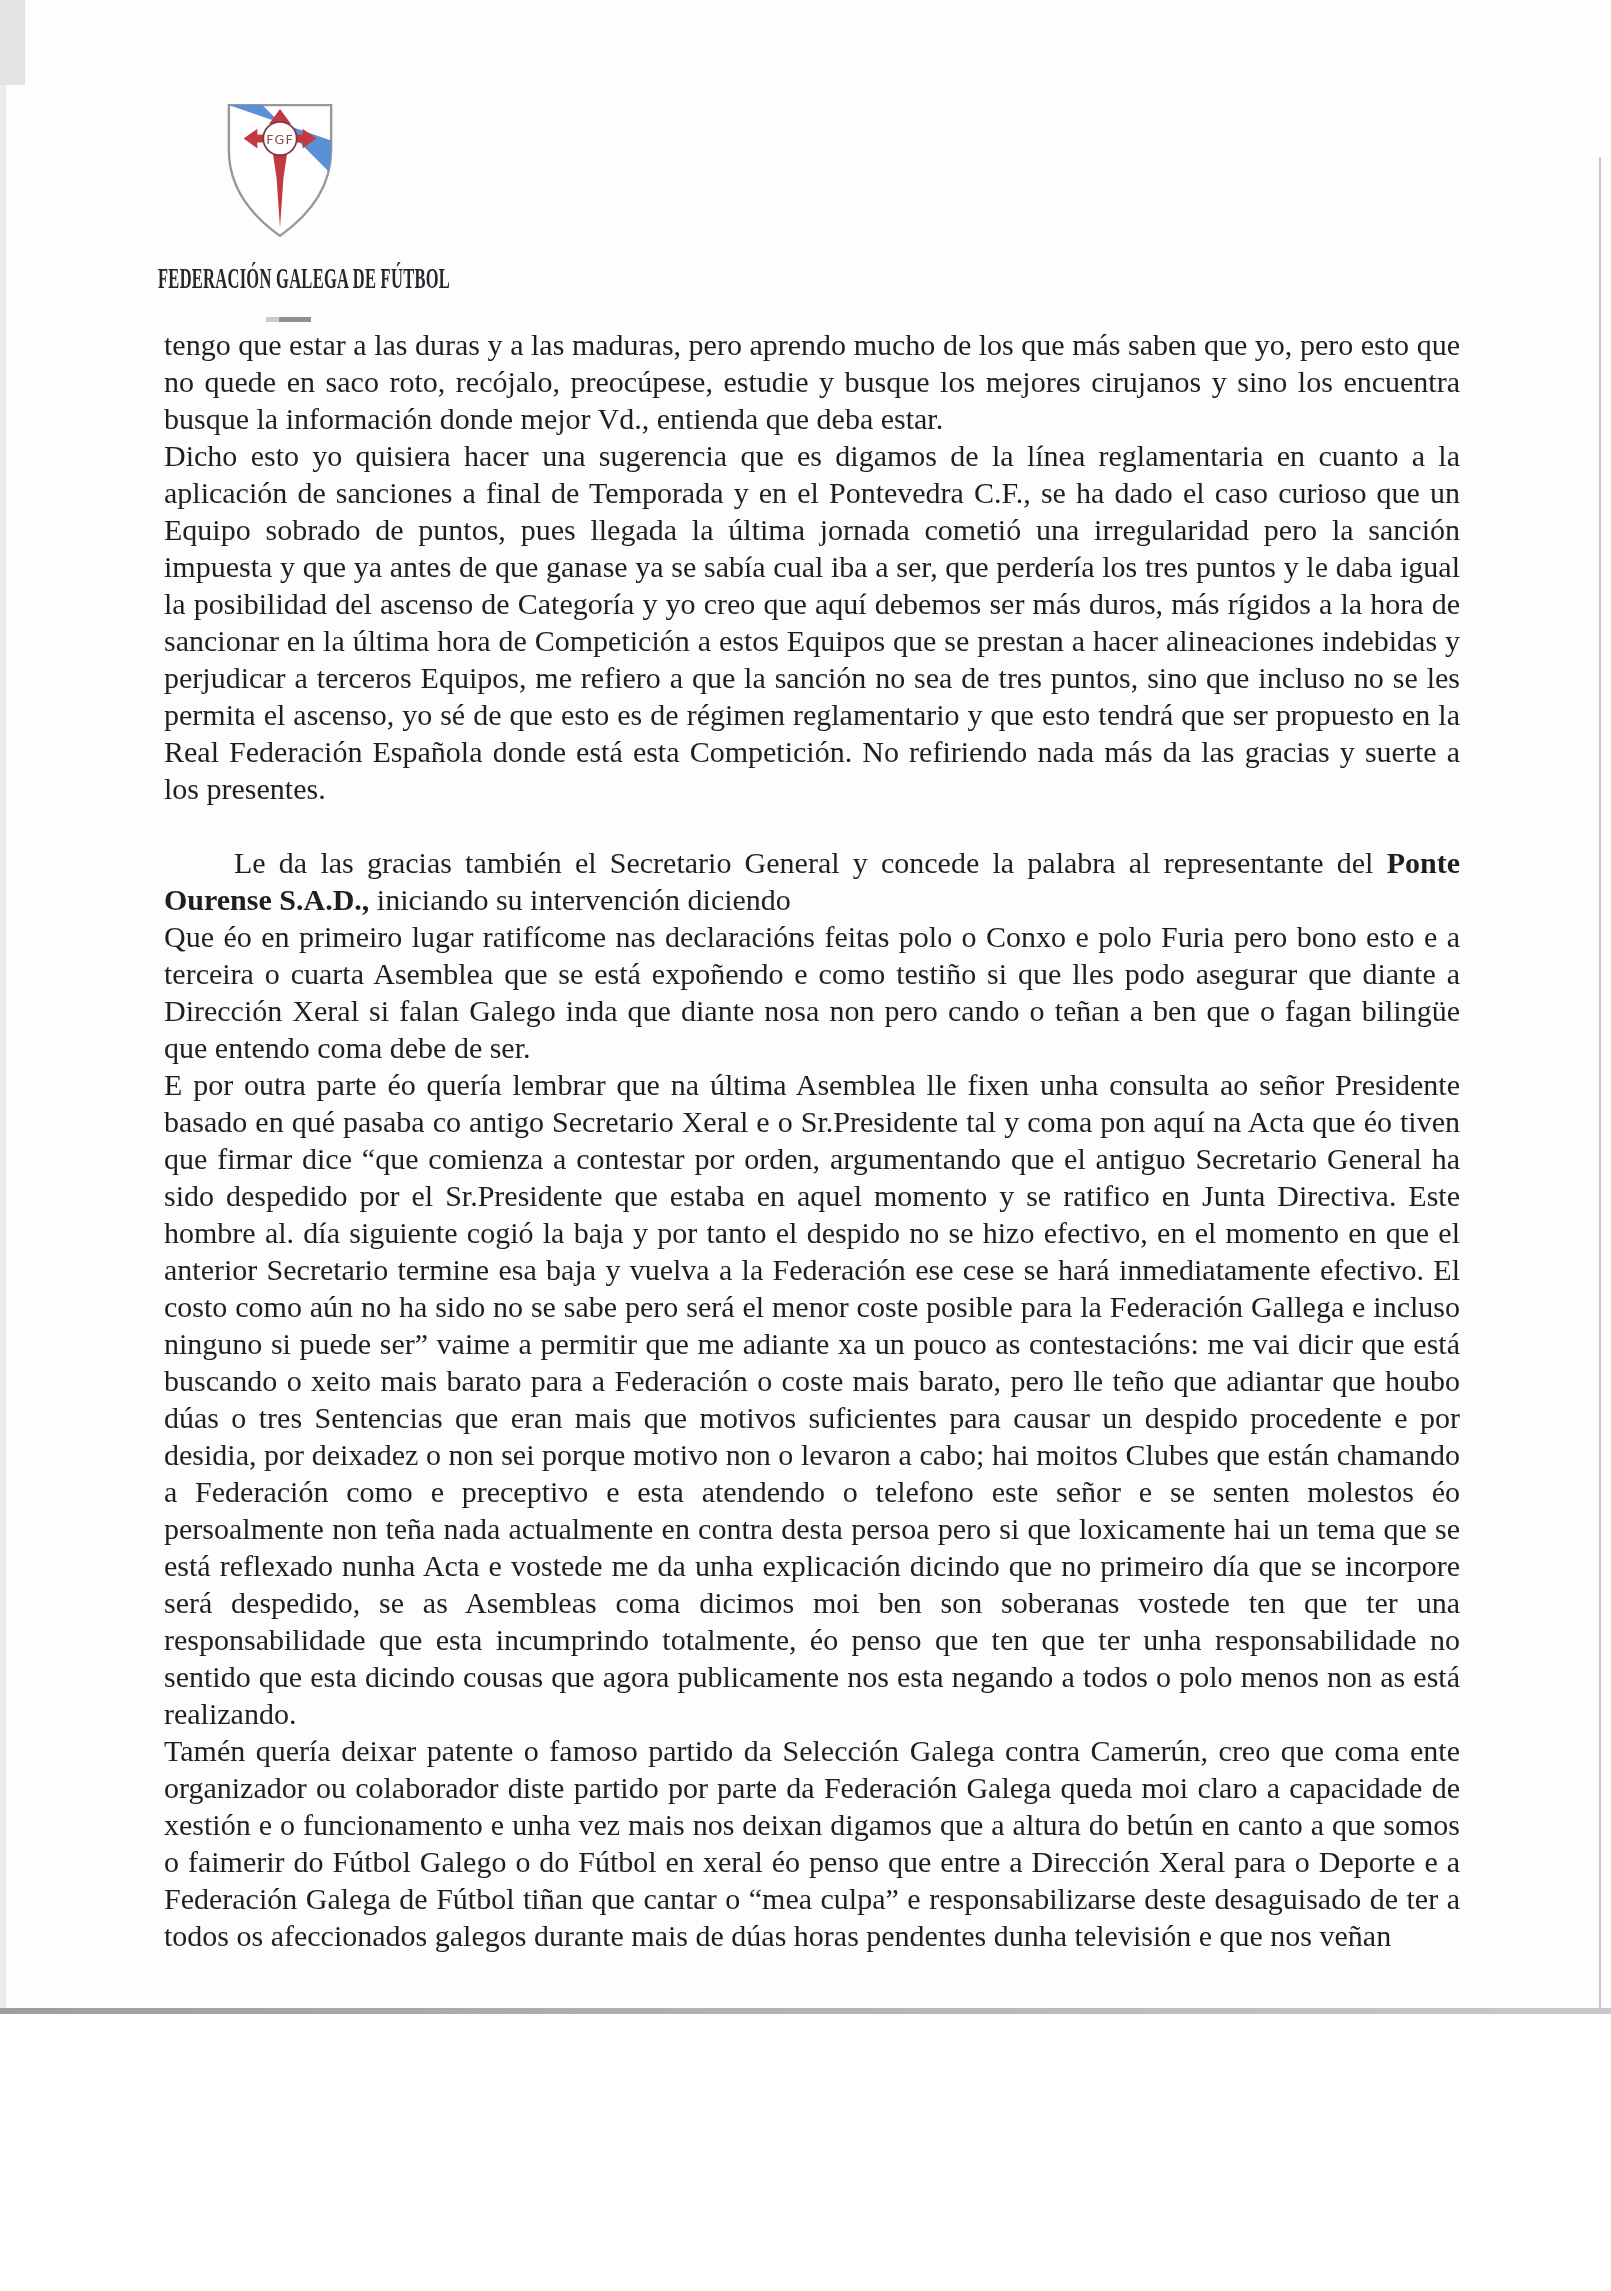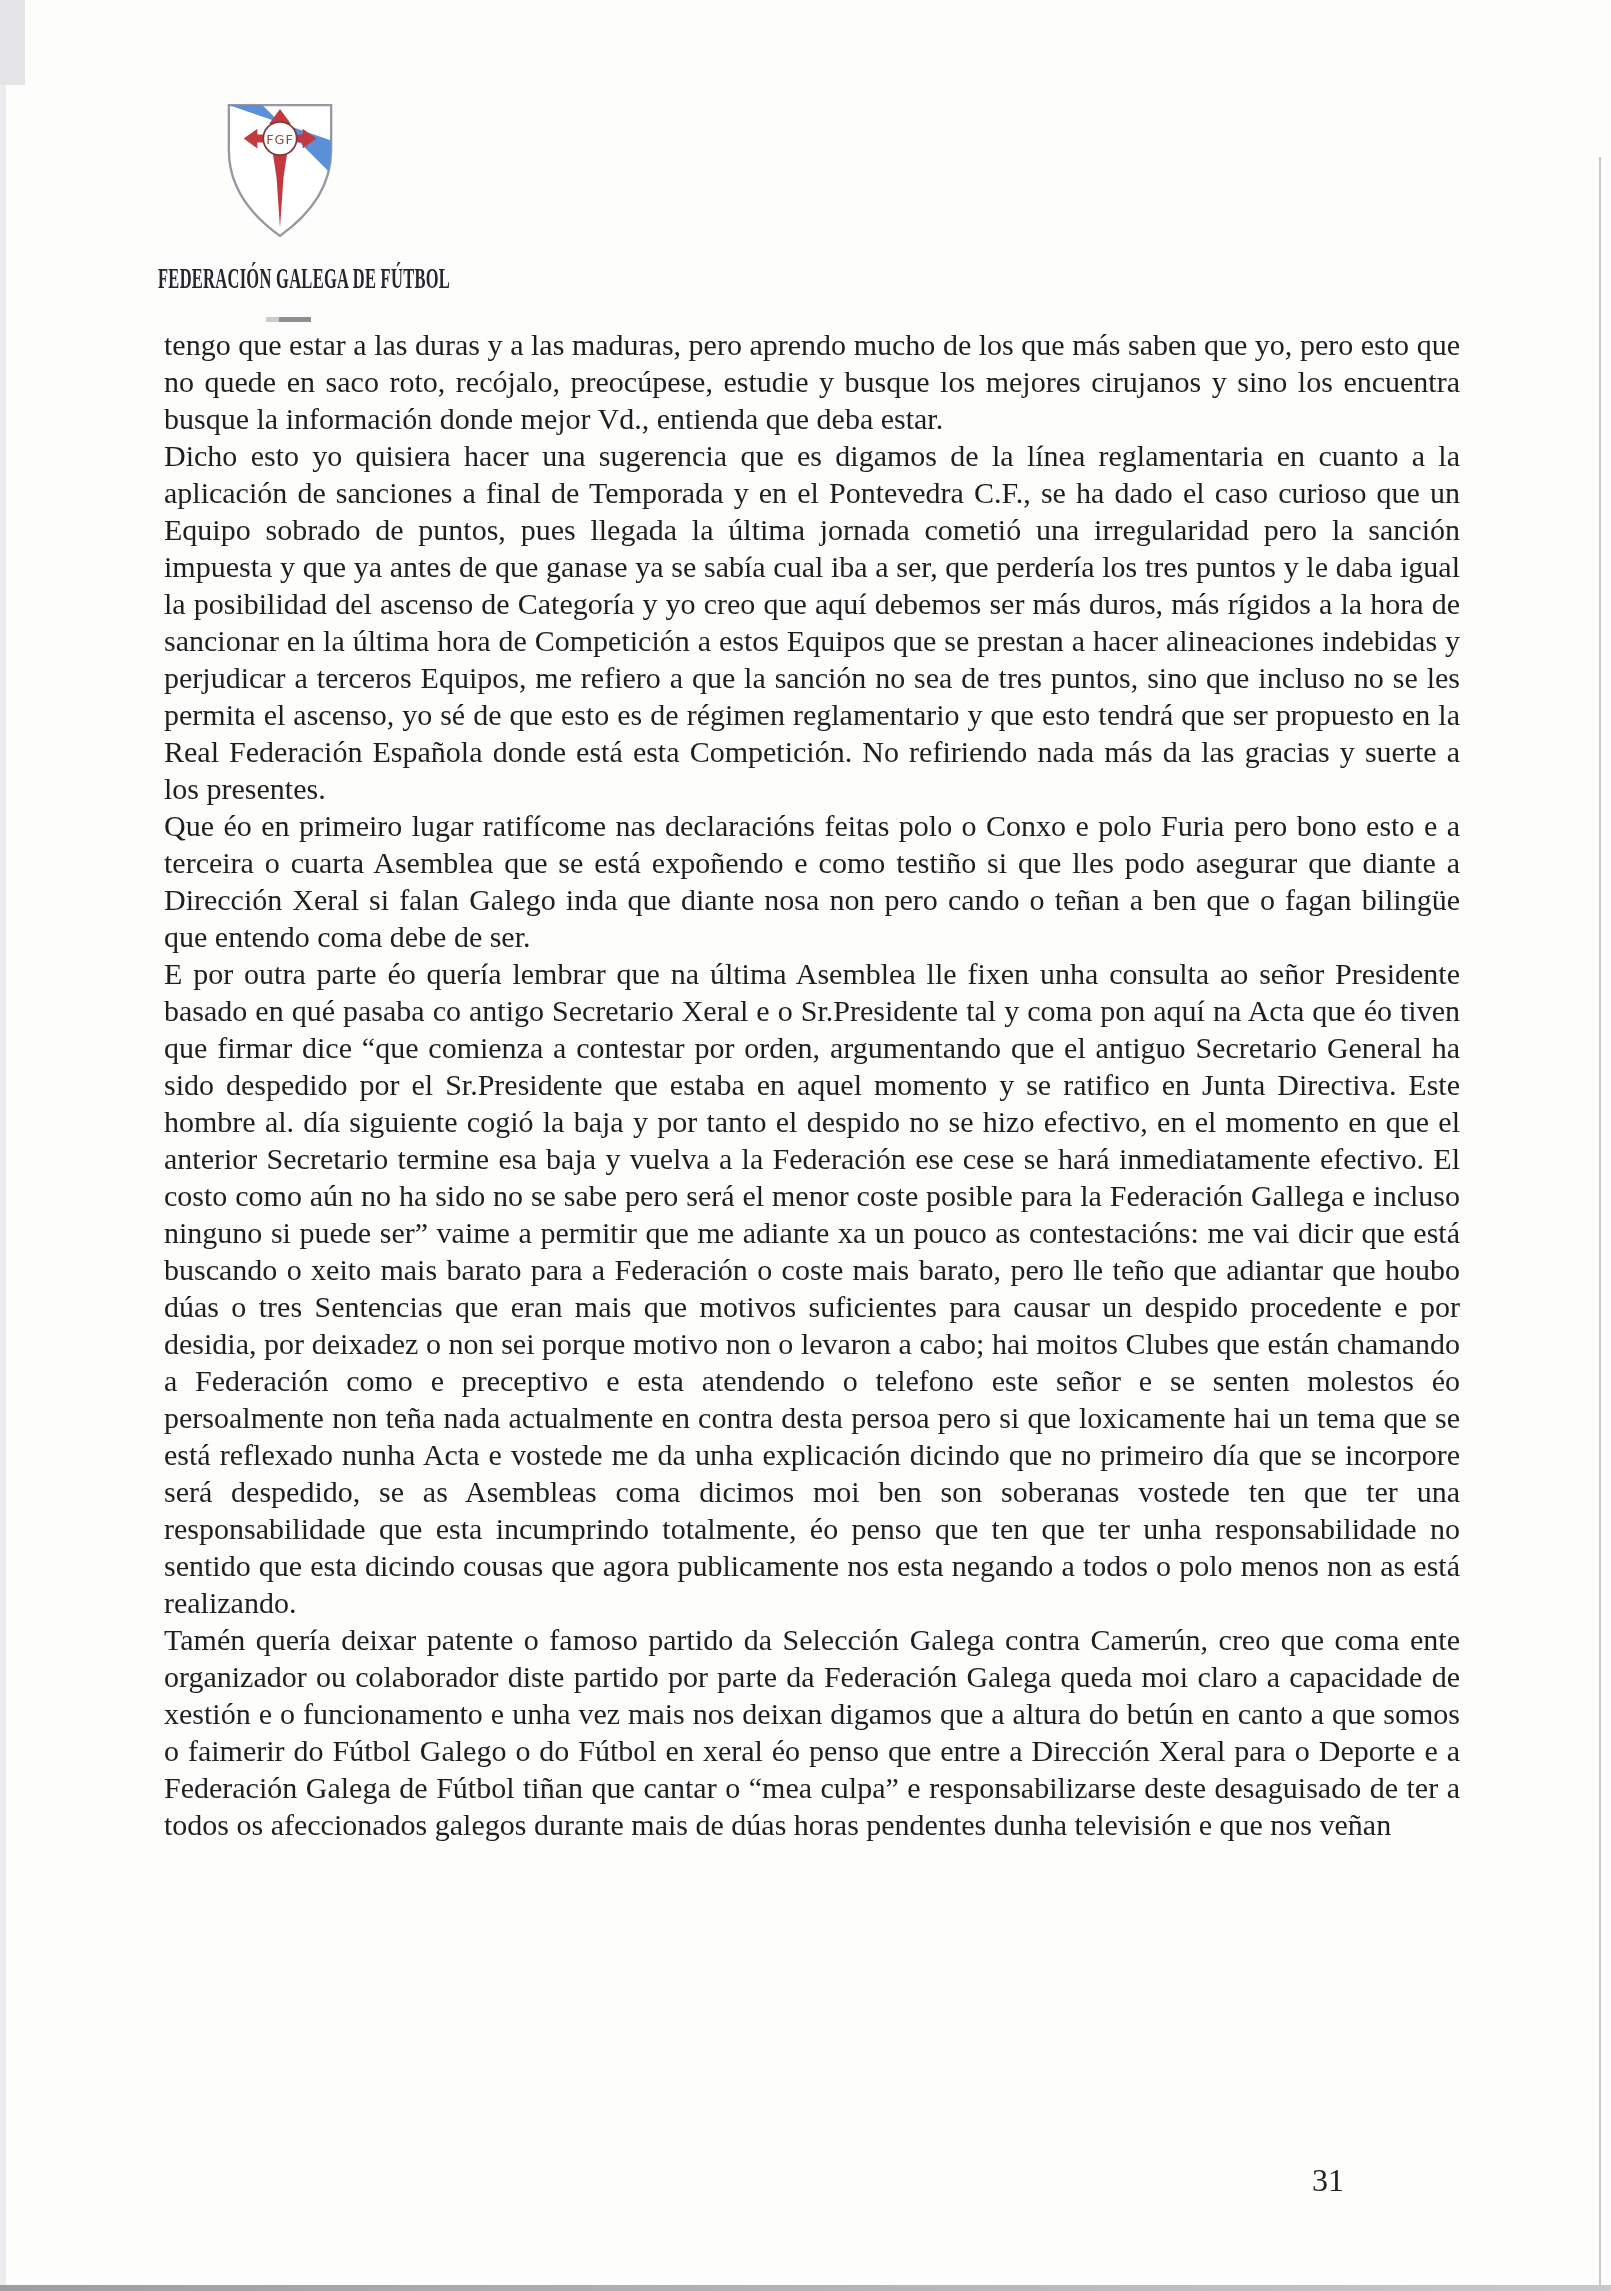--- a/index.html
+++ b/index.html
@@ -1,18 +1,18 @@
 <!DOCTYPE html>
 <html><head>
 <meta charset="utf-8">
 <style>
   html,body{margin:0;padding:0;background:#ffffff;}
   .page{
     position:relative;
-    width:1612px;height:2291px;
+    width:1612px;height:2014px;
     background:#fdfdfc;
     overflow:hidden;
     font-family:"Liberation Serif","DejaVu Serif",serif;
     color:#212121;
   }
   
   .edge-left{position:absolute;left:0;top:0;bottom:0;width:5.8px;background:#ececee;}
   .corner-top-left{position:absolute;left:0;top:0;width:25px;height:85px;background:#e4e4e7;}
   .edge-right{position:absolute;right:10.7px;top:157px;bottom:5.8px;width:1.9px;background:#c6c6cd;}
   .edge-bottom{position:absolute;left:0;right:0;bottom:0;height:5.8px;
@@ -75,20 +75,21 @@
       <text x="60" y="45.5" text-anchor="middle" font-size="13" letter-spacing="1" fill="#8a4a4e" font-family="DejaVu Sans, sans-serif">FGF</text>
     </svg>
   </div>
 
   <div class="org-name">FEDERACIÓN GALEGA DE FÚTBOL</div>
   <div class="header-dash"></div>
 
   <main class="body-text">
     <p class="para">tengo que estar a las duras y a las maduras, pero aprendo mucho de los que más saben que yo, pero esto que no quede en saco roto, recójalo, preocúpese, estudie y busque los mejores cirujanos y sino los encuentra busque la información donde mejor Vd., entienda que deba estar.</p>
     <p class="para">Dicho esto yo quisiera hacer una sugerencia que es digamos de la línea reglamentaria en cuanto a la aplicación de sanciones a final de Temporada y en el Pontevedra C.F., se ha dado el caso curioso que un Equipo sobrado de puntos, pues llegada la última jornada cometió una irregularidad pero la sanción impuesta y que ya antes de que ganase ya se sabía cual iba a ser, que perdería los tres puntos y le daba igual la posibilidad del ascenso de Categoría y yo creo que aquí debemos ser más duros, más rígidos a la hora de sancionar en la última hora de Competición a estos Equipos que se prestan a hacer alineaciones indebidas y perjudicar a terceros Equipos, me refiero a que la sanción no sea de tres puntos, sino que incluso no se les permita el ascenso, yo sé de que esto es de régimen reglamentario y que esto tendrá que ser propuesto en la Real Federación Española donde está esta Competición. No refiriendo nada más da las gracias y suerte a los presentes.</p>
+    <p class="para para-spaced para-indent"><span>Le da las gracias también el Secretario General y concede la palabra al representante del </span><b>Ponte Ourense S.A.D.,</b><span> iniciando su intervención diciendo</span></p>
     <p class="para">Que éo en primeiro lugar ratifícome nas declaracións feitas polo o Conxo e polo Furia pero bono esto e a terceira o cuarta Asemblea que se está expoñendo e como testiño si que lles podo asegurar que diante a Dirección Xeral si falan Galego inda que diante nosa non pero cando o teñan a ben que o fagan bilingüe que entendo coma debe de ser.</p>
     <p class="para">E por outra parte éo quería lembrar que na última Asemblea lle fixen unha consulta ao señor Presidente basado en qué pasaba co antigo Secretario Xeral e o Sr.Presidente tal y coma pon aquí na Acta que éo tiven que firmar dice “que comienza a contestar por orden, argumentando que el antiguo Secretario General ha sido despedido por el Sr.Presidente que estaba en aquel momento y se ratifico en Junta Directiva. Este hombre al. día siguiente cogió la baja y por tanto el despido no se hizo efectivo, en el momento en que el anterior Secretario termine esa baja y vuelva a la Federación ese cese se hará inmediatamente efectivo. El costo como aún no ha sido no se sabe pero será el menor coste posible para la Federación Gallega e incluso ninguno si puede ser” vaime a permitir que me adiante xa un pouco as contestacións: me vai dicir que está buscando o xeito mais barato para a Federación o coste mais barato, pero lle teño que adiantar que houbo dúas o tres Sentencias que eran mais que motivos suficientes para causar un despido procedente e por desidia, por deixadez o non sei porque motivo non o levaron a cabo; hai moitos Clubes que están chamando a Federación como e preceptivo e esta atendendo o telefono este señor e se senten molestos éo persoalmente non teña nada actualmente en contra desta persoa pero si que loxicamente hai un tema que se está reflexado nunha Acta e vostede me da unha explicación dicindo que no primeiro día que se incorpore será despedido, se as Asembleas coma dicimos moi ben son soberanas vostede ten que ter una responsabilidade que esta incumprindo totalmente, éo penso que ten que ter unha responsabilidade no sentido que esta dicindo cousas que agora publicamente nos esta negando a todos o polo menos non as está realizando.</p>
     <p class="para">Tamén quería deixar patente o famoso partido da Selección Galega contra Camerún, creo que coma ente organizador ou colaborador diste partido por parte da Federación Galega queda moi claro a capacidade de xestión e o funcionamento e unha vez mais nos deixan digamos que a altura do betún en canto a que somos o faimerir do Fútbol Galego o do Fútbol en xeral éo penso que entre a Dirección Xeral para o Deporte e a Federación Galega de Fútbol tiñan que cantar o “mea culpa” e responsabilizarse deste desaguisado de ter a todos os afeccionados galegos durante mais de dúas horas pendentes dunha televisión e que nos veñan</p>
   </main>
 
   <div class="page-number">31</div>
 
 </div>
 
 

